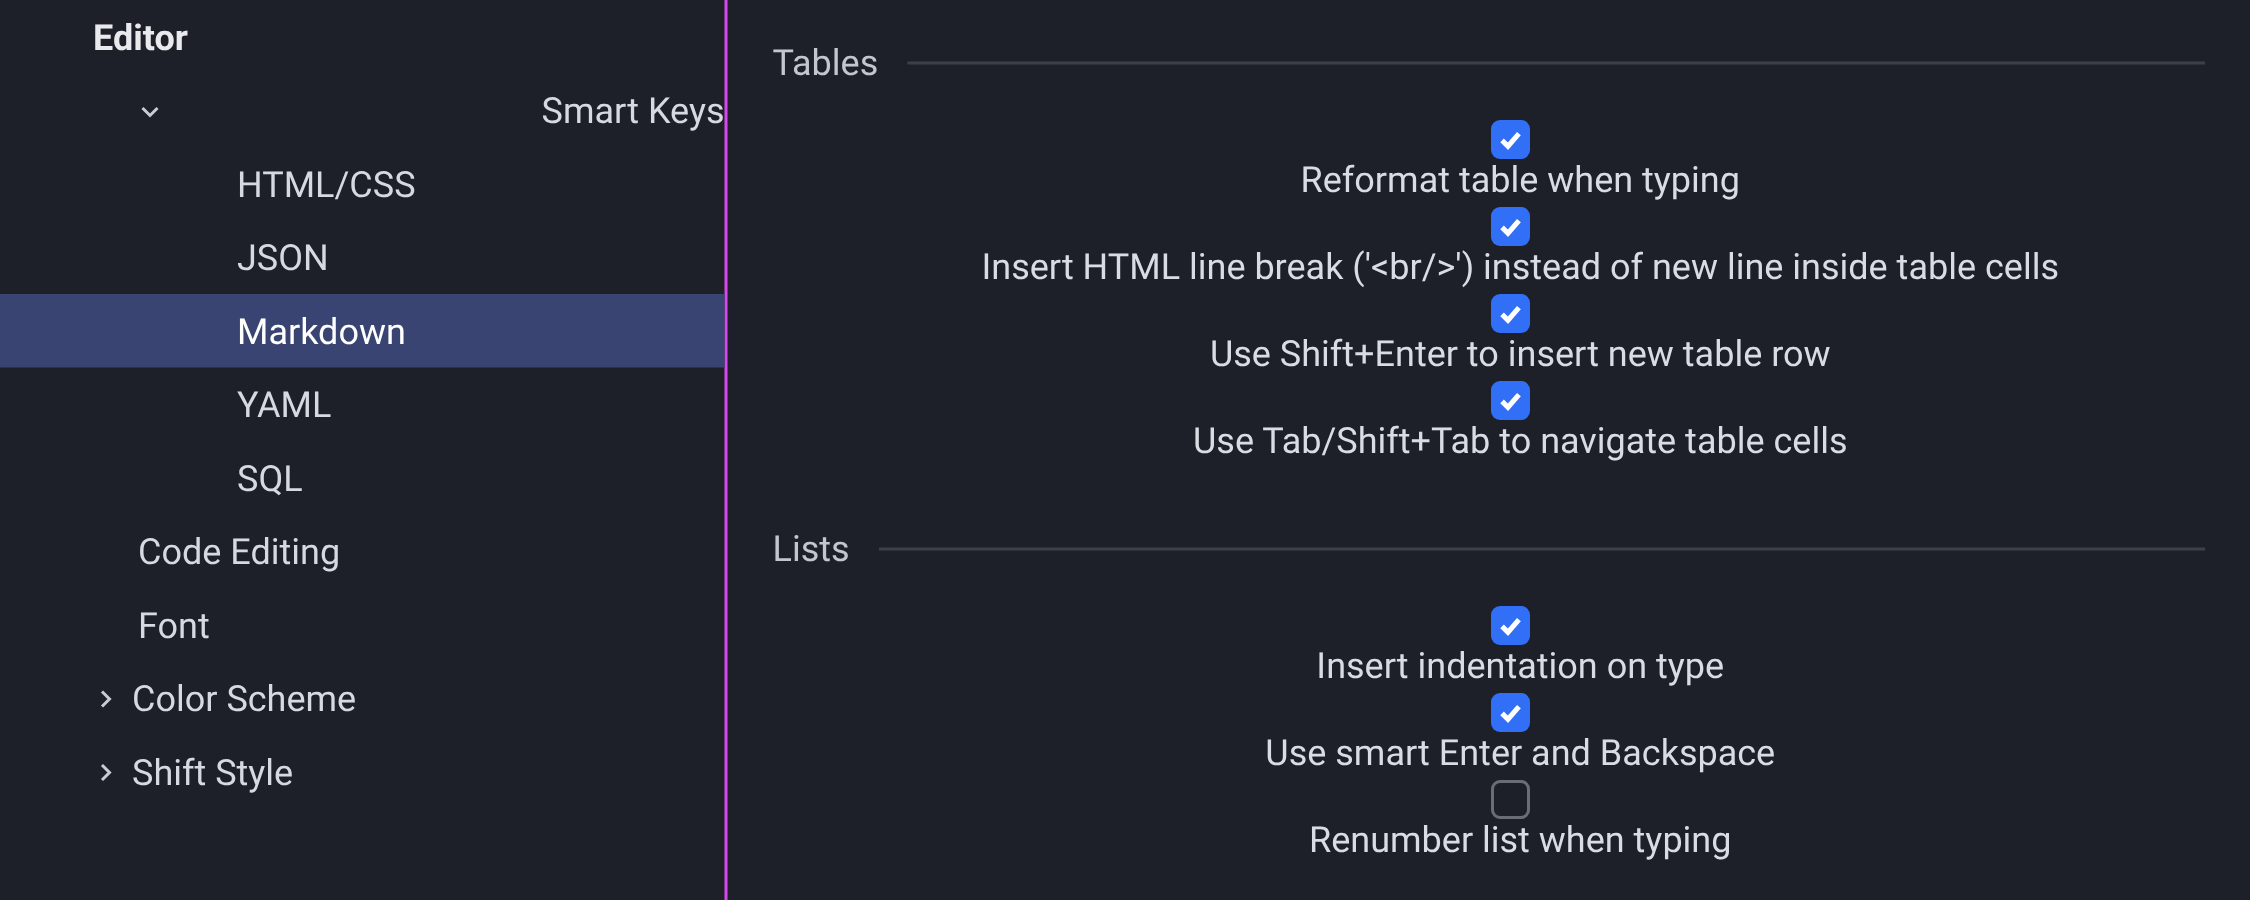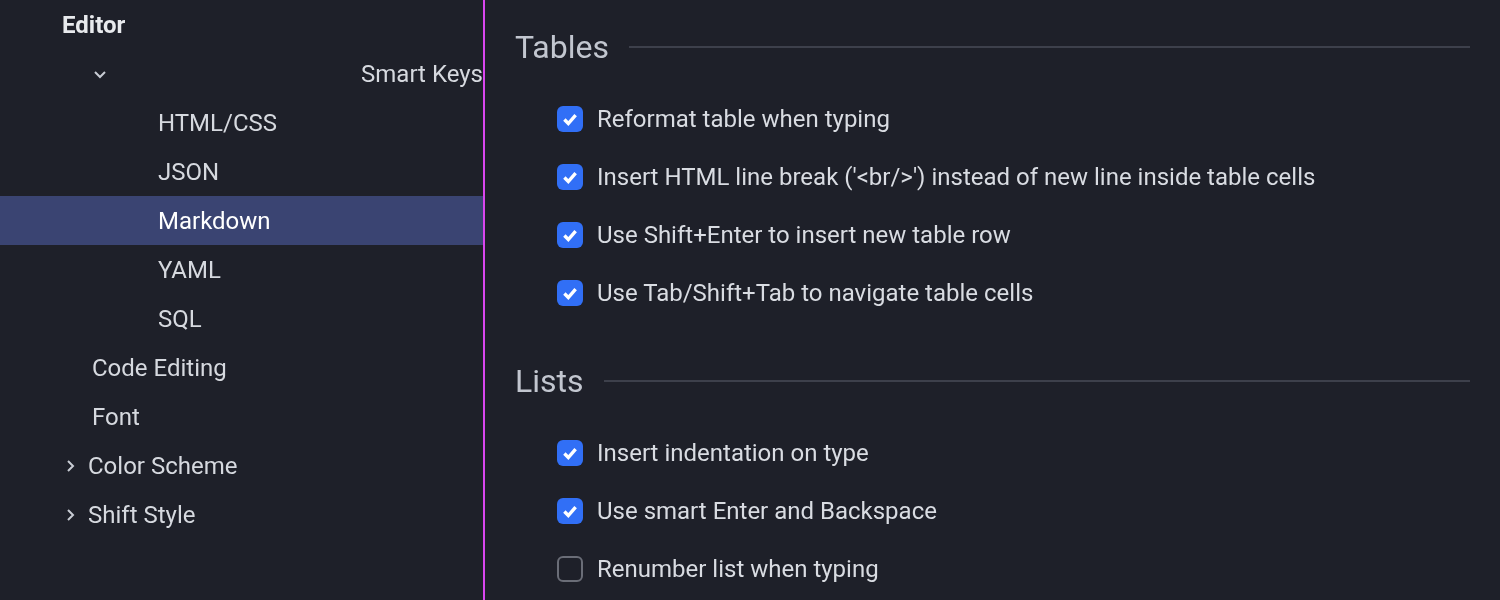--- a/index.html
+++ b/index.html
@@ -58,35 +58,36 @@
   .section {
     margin-bottom: 40px;
   }
   .section-header {
     display: flex;
     align-items: center;
     margin-bottom: 24px;
   }
   .section-title {
     color: #c2c6cf;
-    font-size: 32px;
+    font-size: 24px;
     font-weight: 400;
     padding-right: 20px;
   }
   .section-rule {
     flex: 1;
     height: 2px;
     background: #3d404b;
   }
   .opt {
     display: flex;
     align-items: center;
     padding-left: 42px;
     height: 58px;
     cursor: pointer;
+    flex-direction: column;
   }
   .cbx {
     width: 26px;
     height: 26px;
     border-radius: 6px;
     margin-right: 14px;
     display: inline-flex;
     align-items: center;
     justify-content: center;
     flex-shrink: 0;

